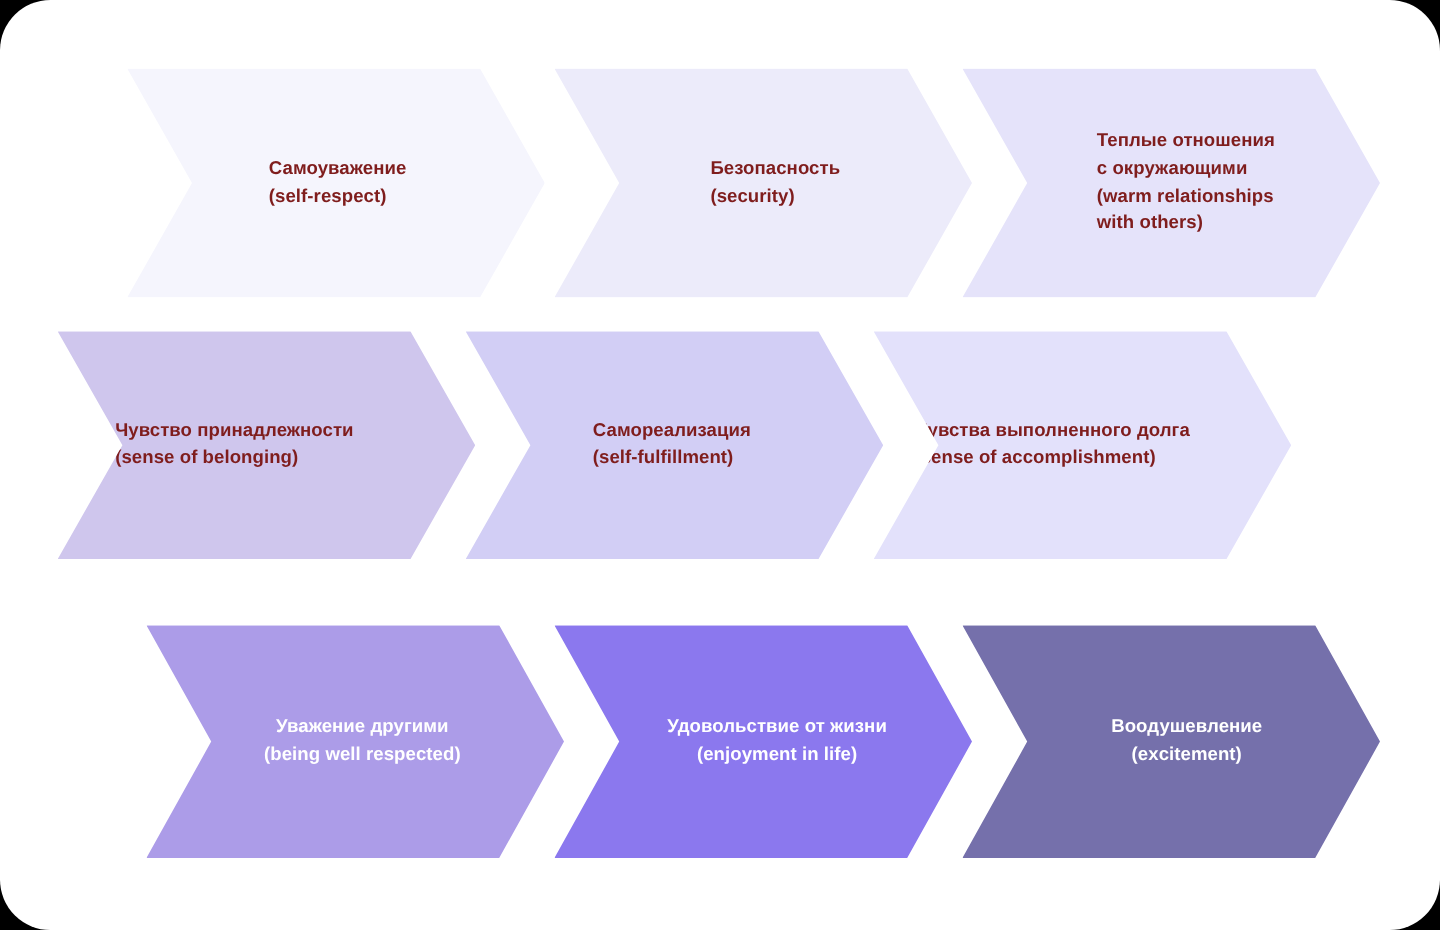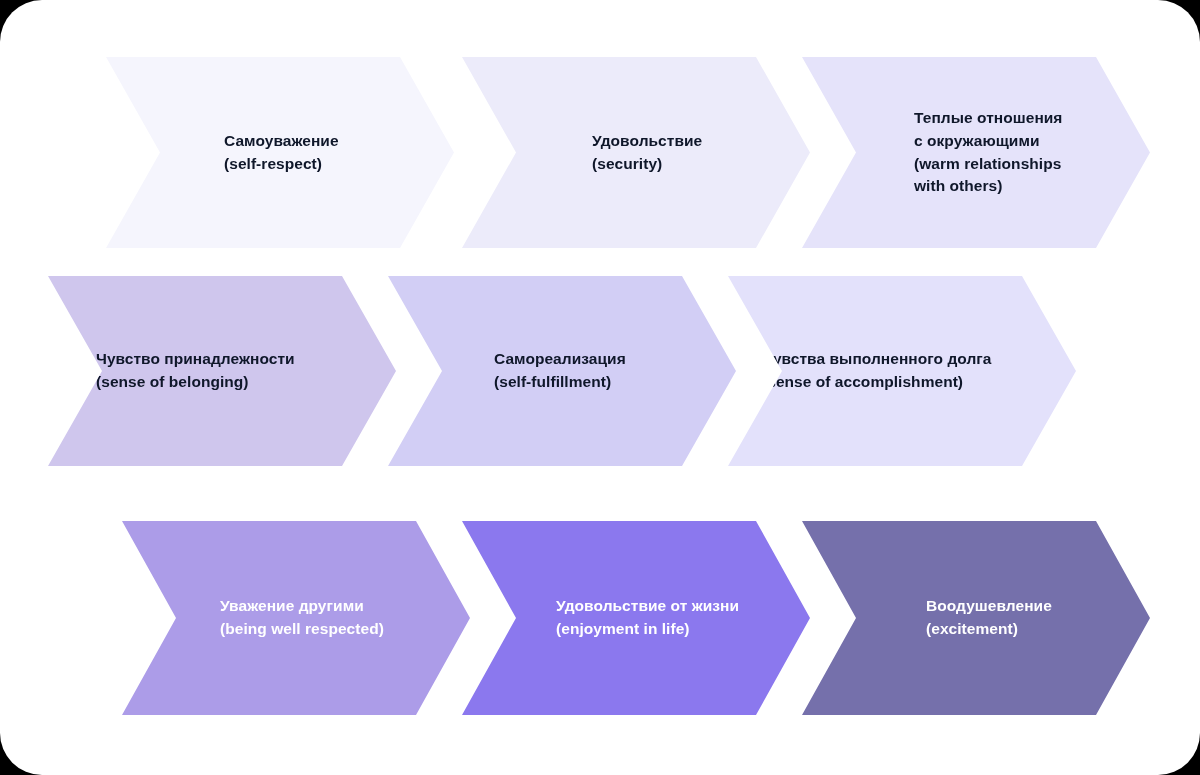--- a/index.html
+++ b/index.html
@@ -51,22 +51,22 @@
     position: relative;
     z-index: 2;
     font-size: 15.5px;
     font-weight: 700;
     line-height: 1.48;
     letter-spacing: 0.05px;
     white-space: pre-line;
     pointer-events: none;
   }
 
-  .dark-text  { color: #0f172a; }
-  .light-text { color: #ffffff; }
+  .dark-text  { color: #7f1d1d; }
+  .light-text { color: #ffffff; text-align: center; }
 </style>
 </head>
 <body>
 
 <div class="card">
   <div class="diagram">
 
     <div class="chev-row" style="top:57px; height:191px;">
 
       <div class="chev" style="left:106px; width:348px; height:191px;
@@ -74,21 +74,21 @@
                   clip-path: polygon(0 0, 294px 0, 348px 95.5px, 294px 191px, 0 191px, 54px 95.5px);
                   padding-left:118px; padding-right:20px;">
         <div class="chev-label dark-text">Самоуважение
 (self-respect)</div>
       </div>
 
       <div class="chev" style="left:462px; width:348px; height:191px;
                   background:#ecebfa;
                   clip-path: polygon(0 0, 294px 0, 348px 95.5px, 294px 191px, 0 191px, 54px 95.5px);
                   padding-left:130px; padding-right:20px;">
-        <div class="chev-label dark-text">Удовольствие
+        <div class="chev-label dark-text">Безопасность
 (security)</div>
       </div>
 
       <div class="chev" style="left:802px; width:348px; height:191px;
                   background:#e5e3fa;
                   clip-path: polygon(0 0, 294px 0, 348px 95.5px, 294px 191px, 0 191px, 54px 95.5px);
                   padding-left:112px; padding-right:14px;">
         <div class="chev-label dark-text">Теплые отношения
 с окружающими
 (warm relationships

